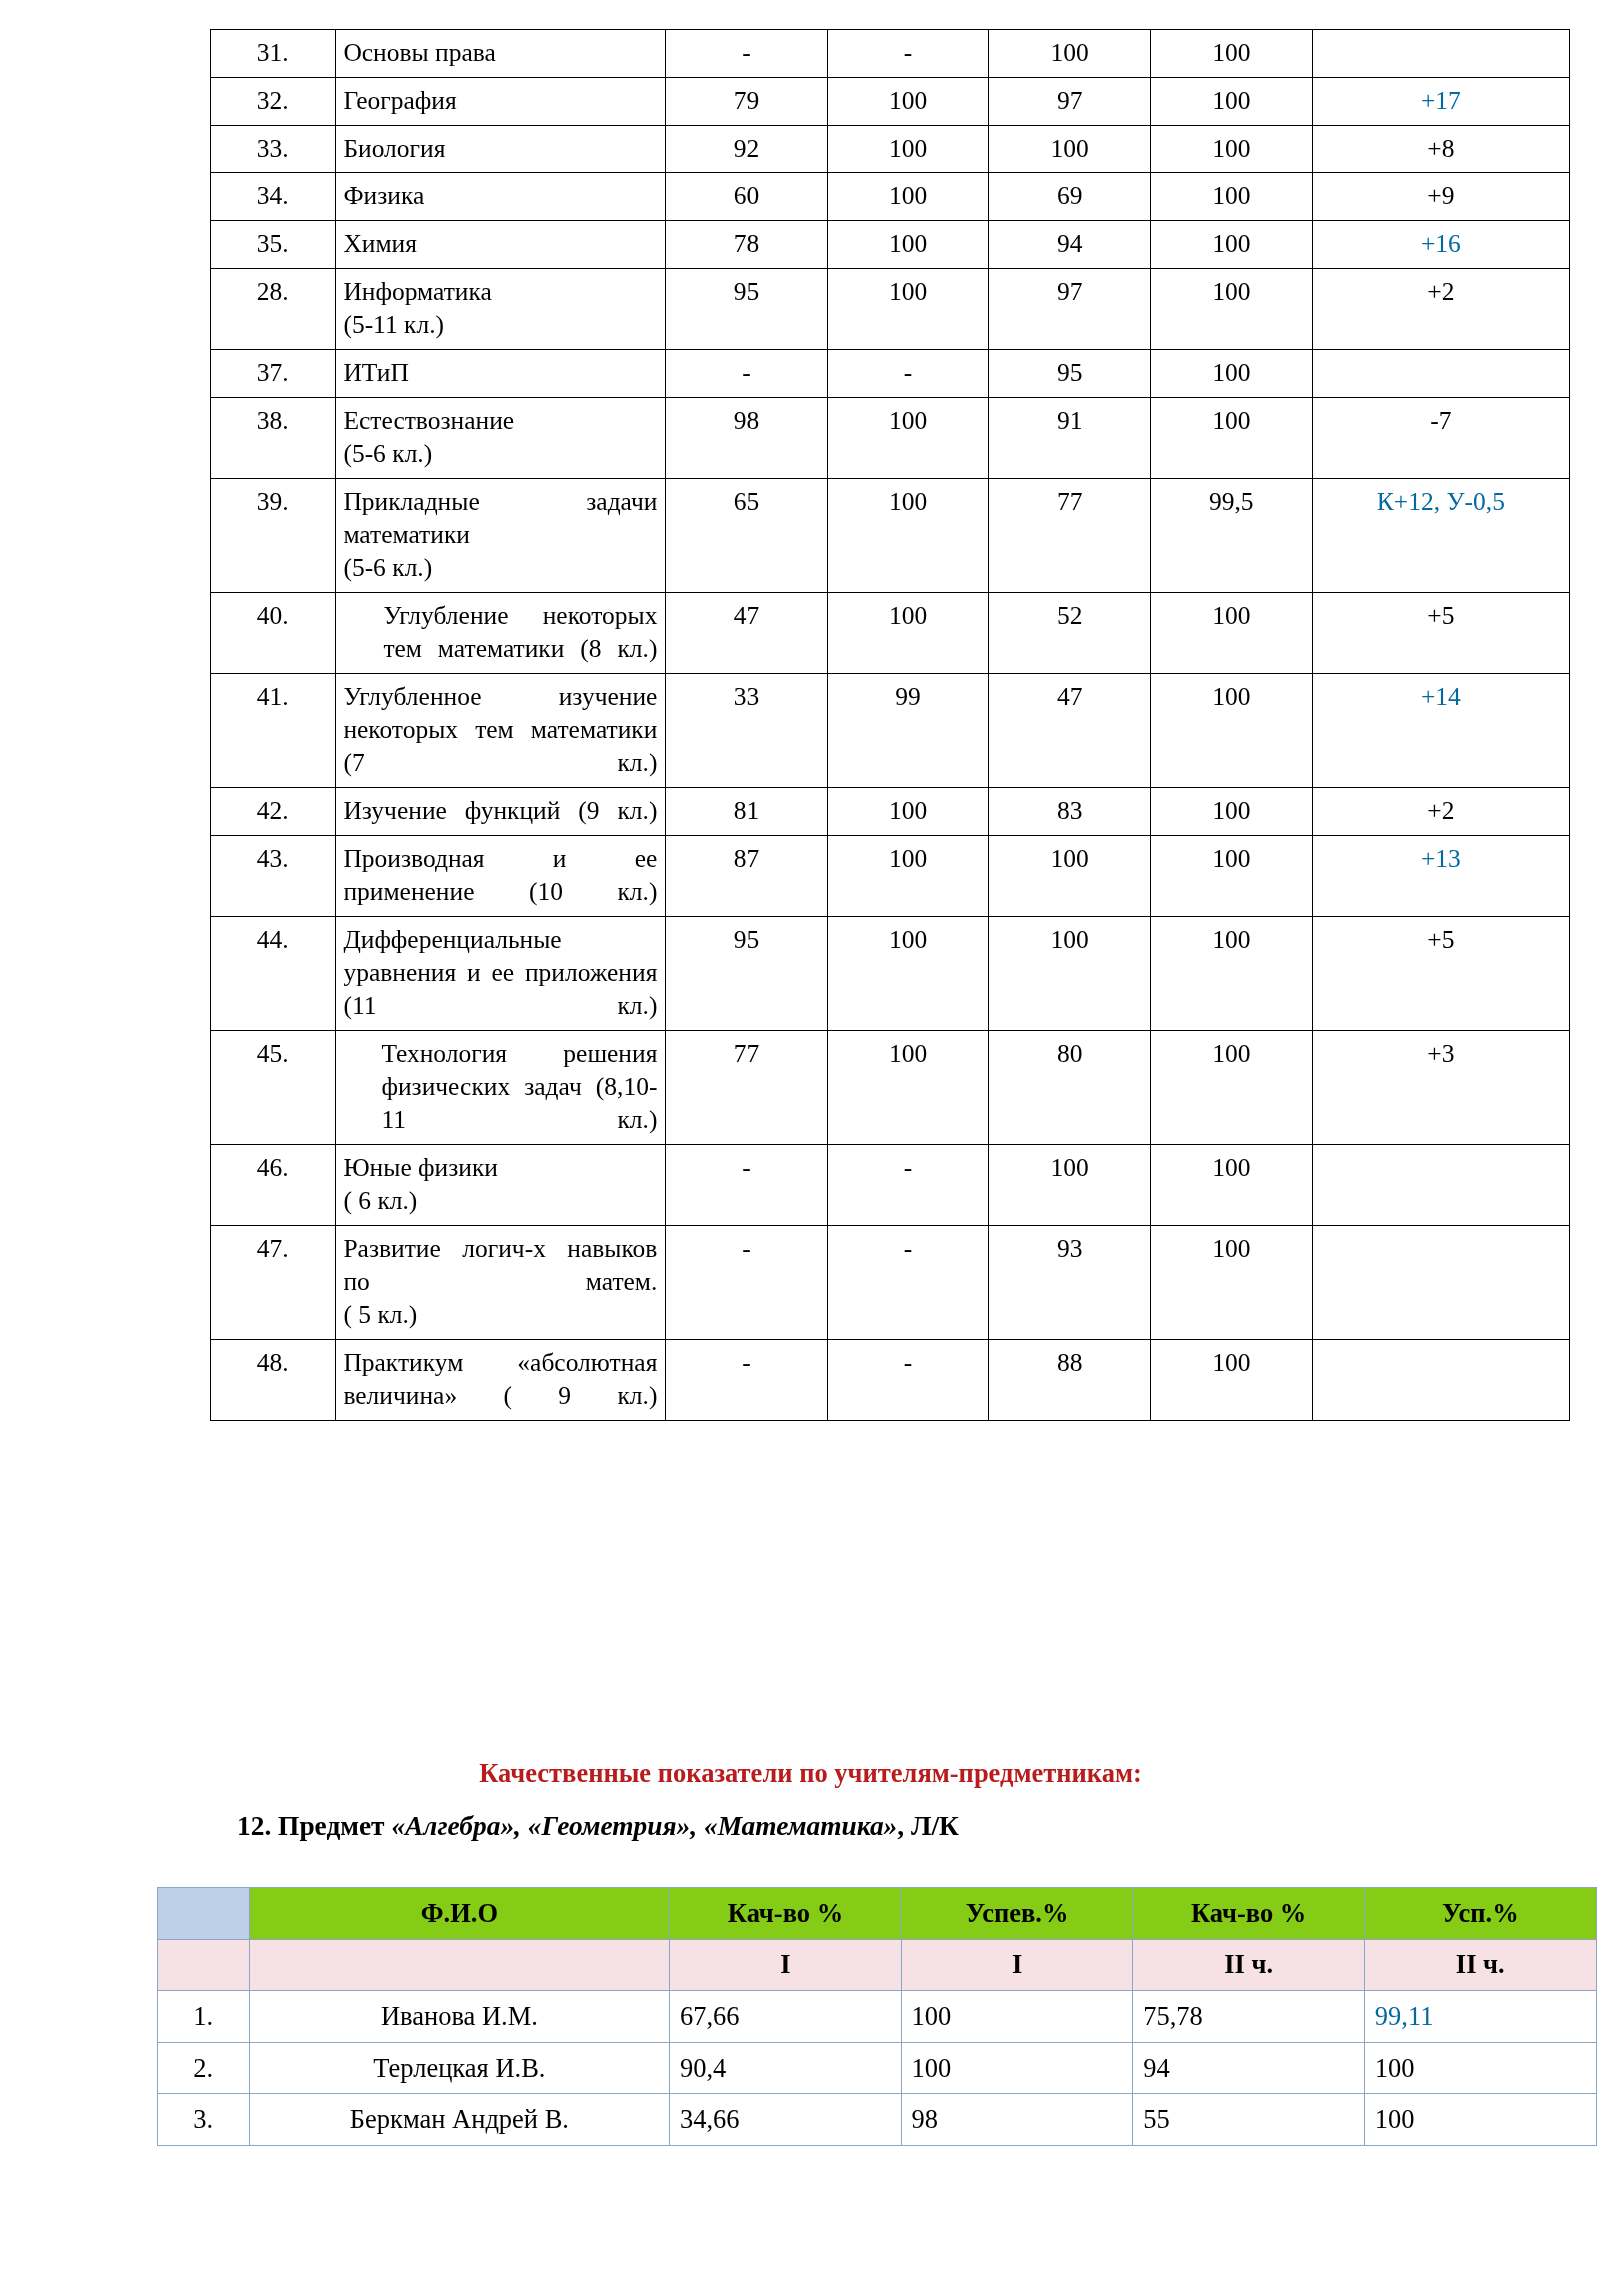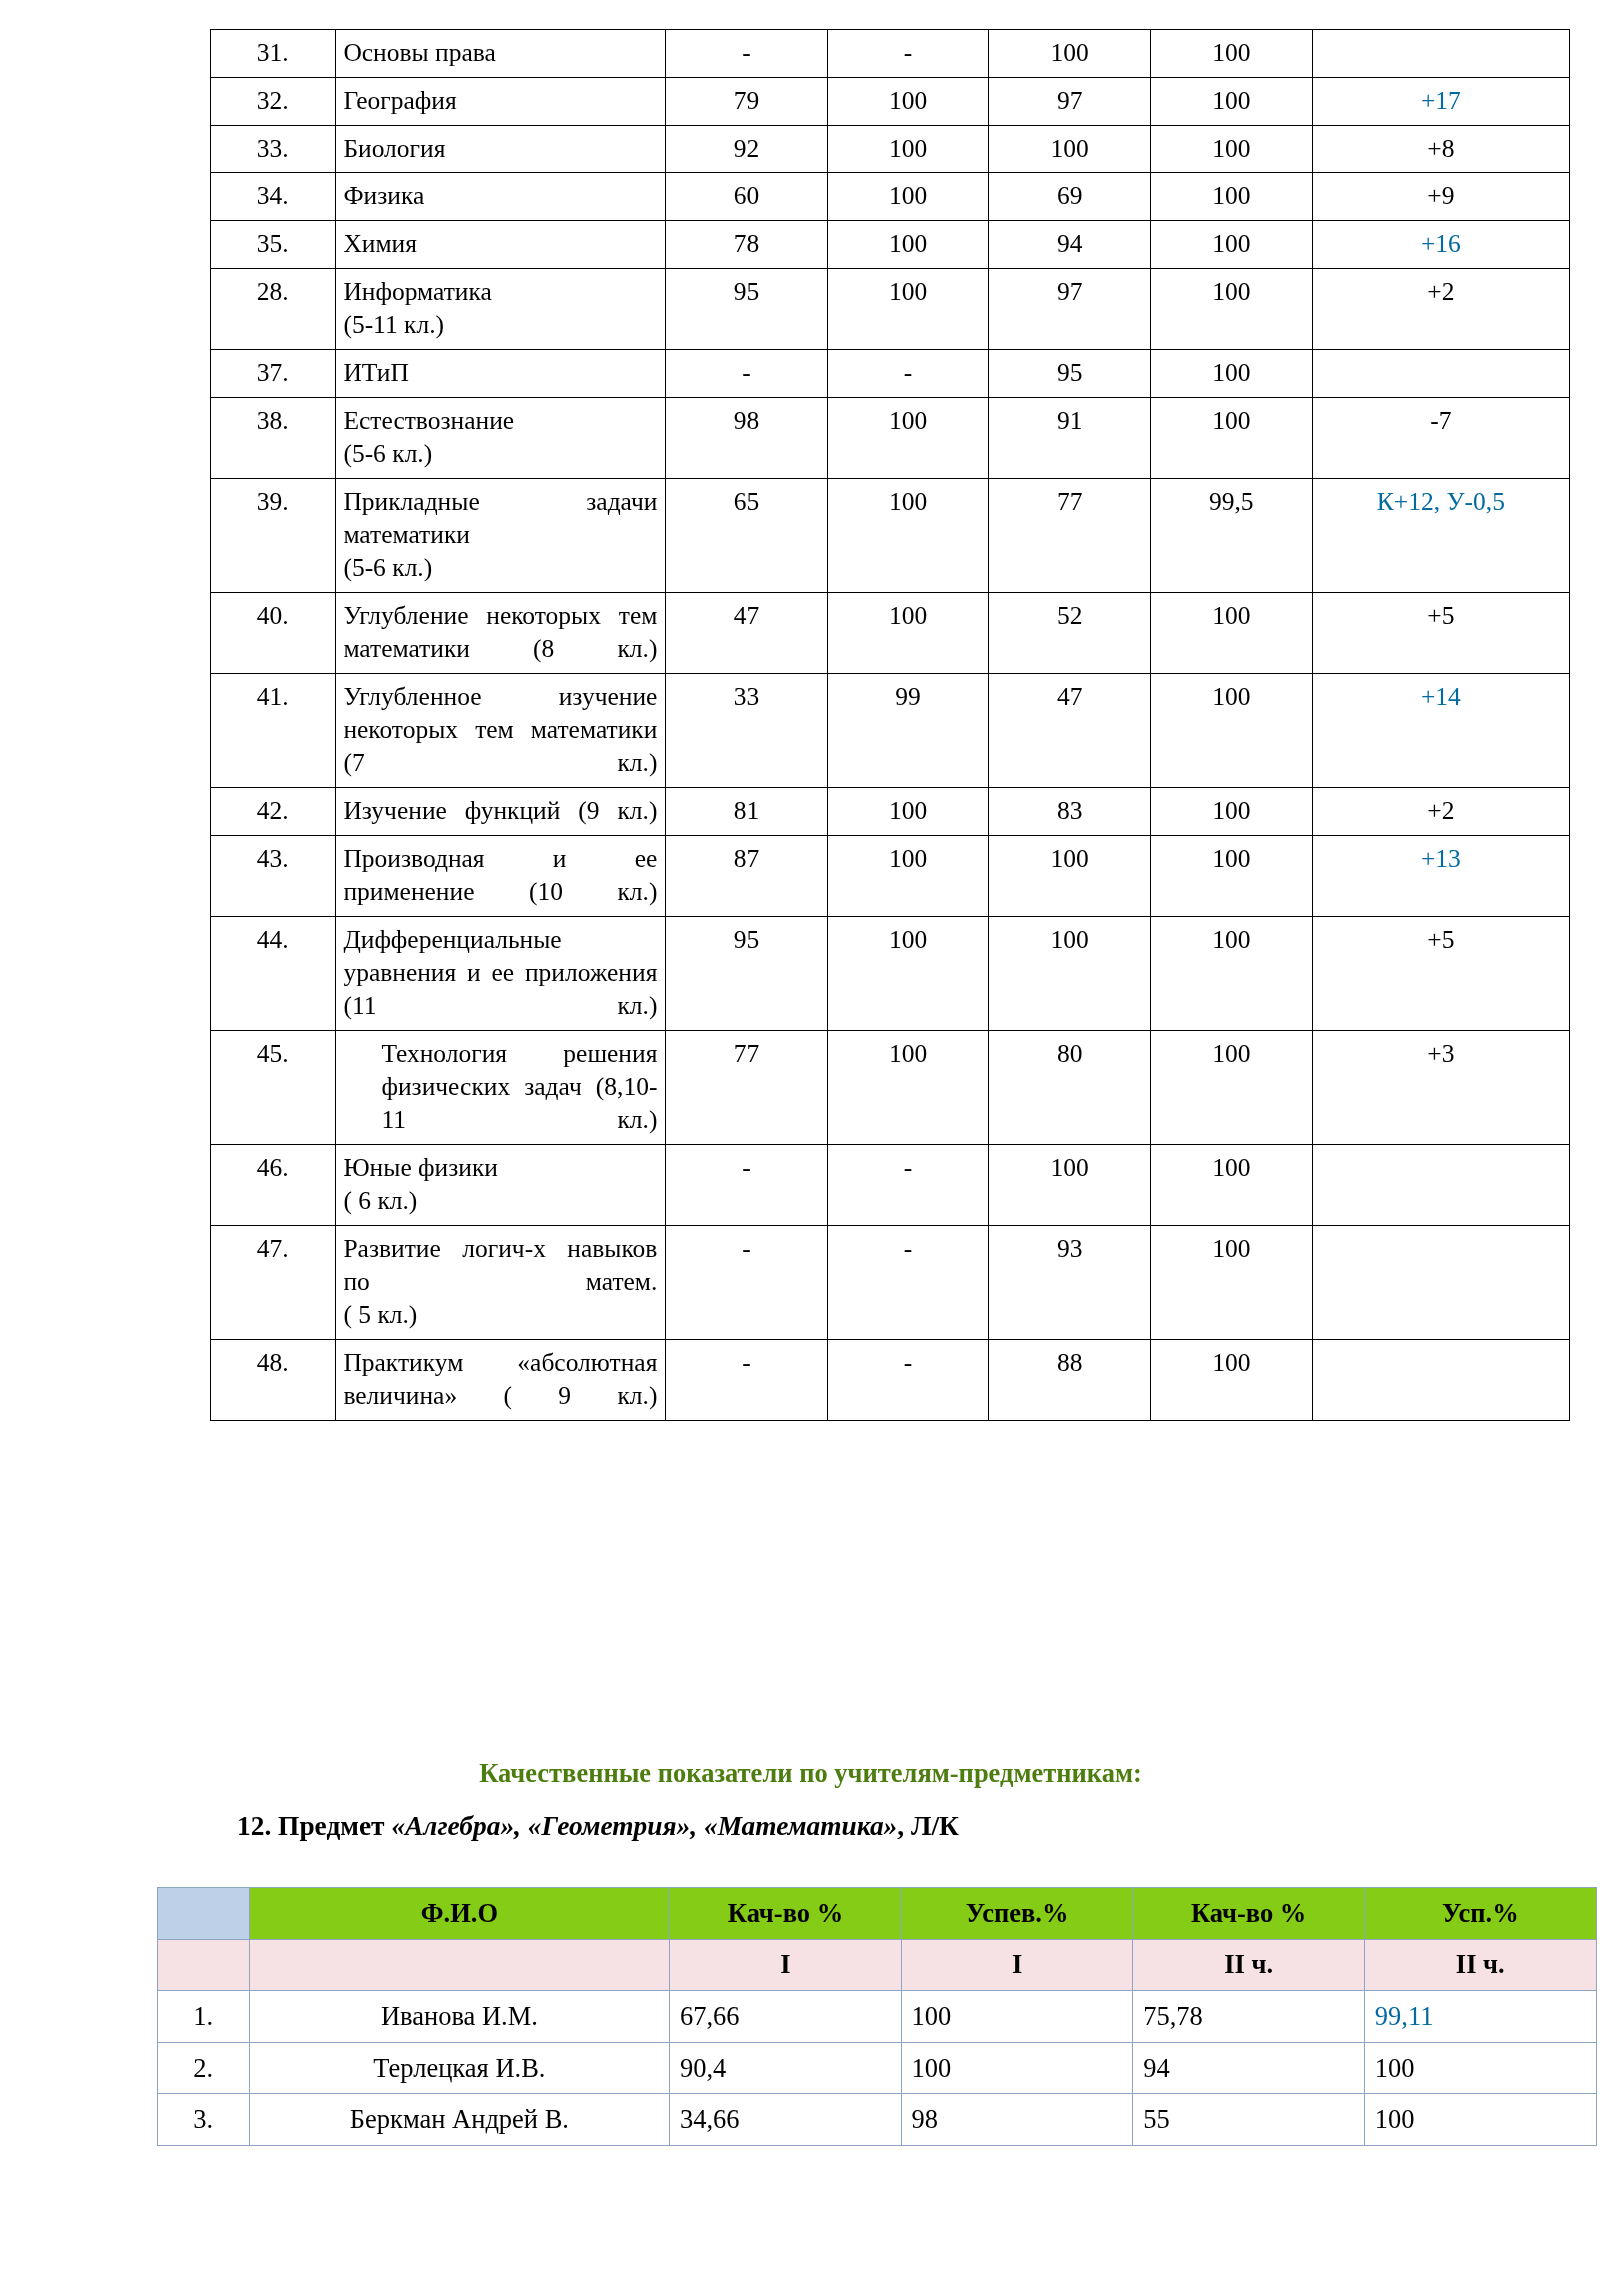--- a/index.html
+++ b/index.html
@@ -72,21 +72,21 @@
 
   
   .center-head {
     position: absolute;
     left: 0;
     top: 1758px;
     width: 1621px;
     text-align: center;
     font-size: 26.5px;
     font-weight: bold;
-    color: #4d7c0f;
+    color: #b91c1c;
     font-family: "Liberation Serif", serif;
   }
   .subject-line {
     position: absolute;
     left: 237px;
     top: 1811px;
     font-size: 27.4px;
     font-weight: bold;
     font-family: "Liberation Serif", serif;
   }
@@ -228,21 +228,21 @@
             </td>
             <td class="c-v">65</td>
             <td class="c-v">100</td>
             <td class="c-v">77</td>
             <td class="c-v">99,5</td>
             <td class="c-last red">К+12, У-0,5</td>
           </tr>
           <tr>
             <td class="c-num">40.</td>
             <td class="c-name">
-              <span class="justify-row" style="display: block;">Углубление некоторых тем математики (8 кл.)</span>
+              <span class="justify-row" style="display: block; margin-left: 40px;">Углубление некоторых тем математики (8 кл.)</span>
             </td>
             <td class="c-v">47</td>
             <td class="c-v">100</td>
             <td class="c-v">52</td>
             <td class="c-v">100</td>
             <td class="c-last">+5</td>
           </tr>
           <tr>
             <td class="c-num">41.</td>
             <td class="c-name">

